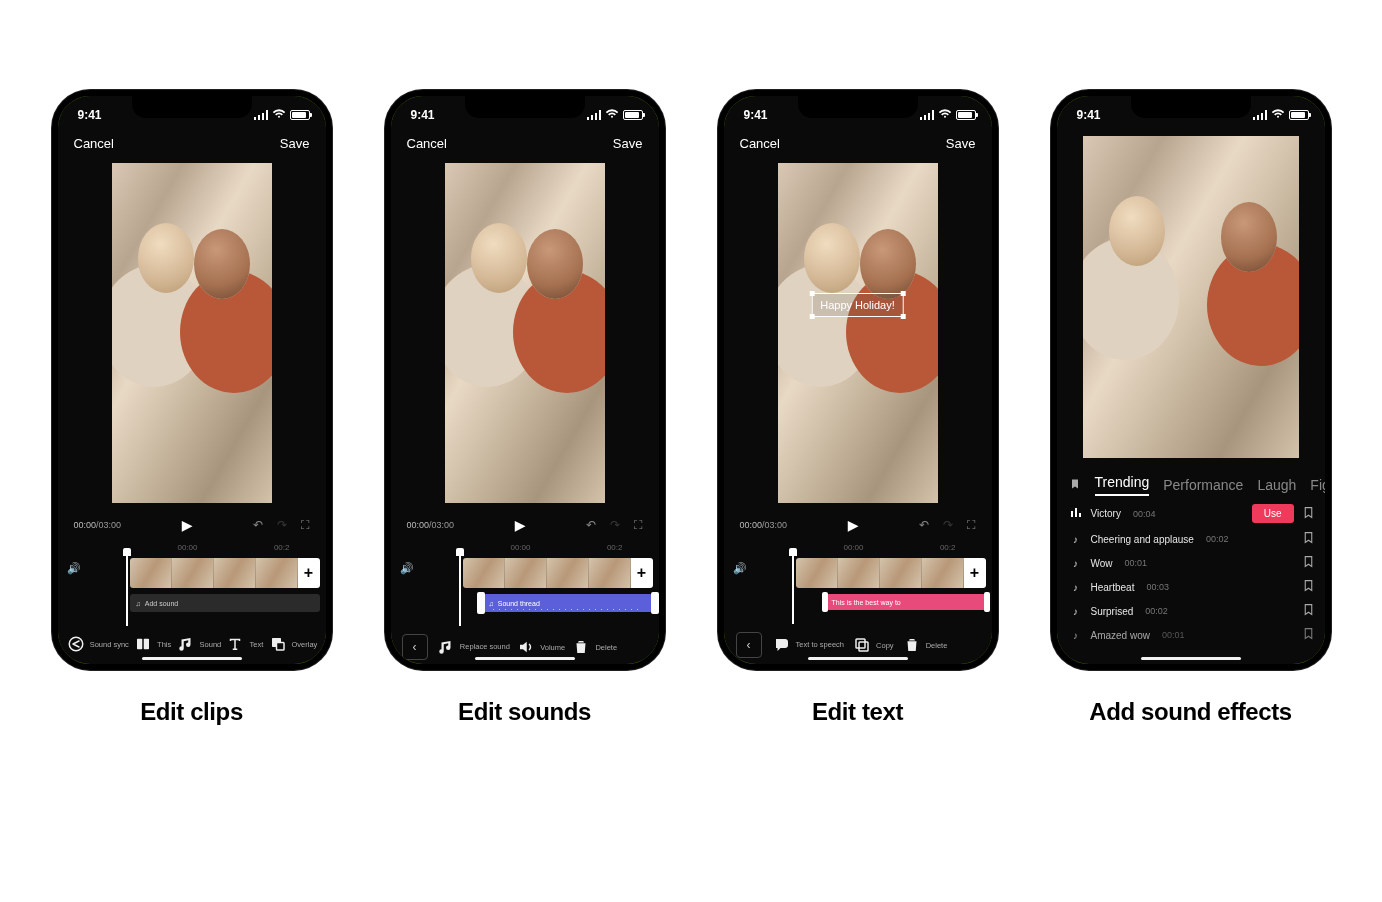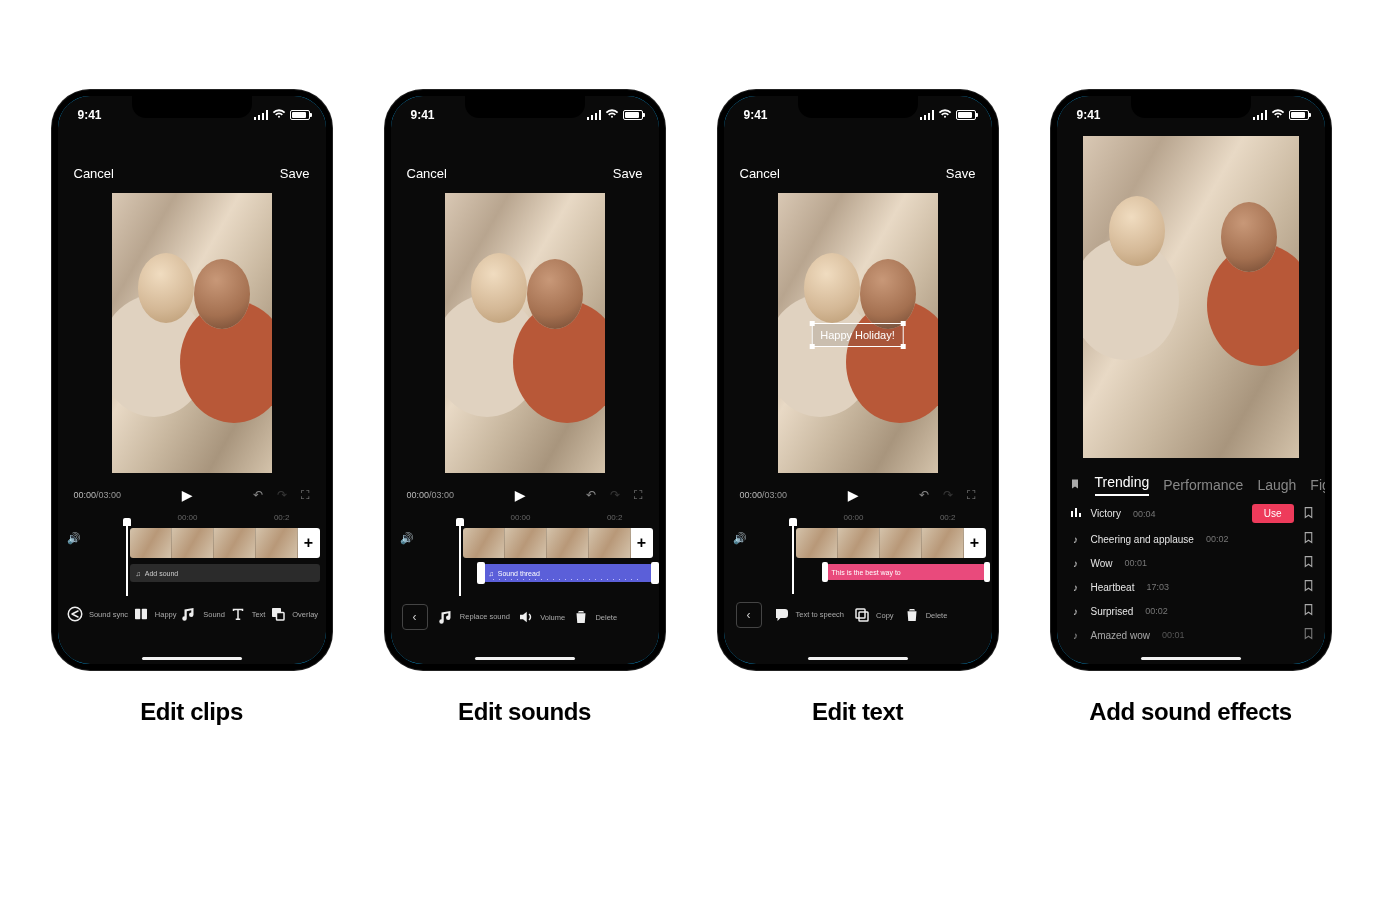--- a/index.html
+++ b/index.html
@@ -13,21 +13,21 @@
   .phones-row {
     display: flex;
     justify-content: space-around;
     gap: 30px;
     align-items: flex-start;
   }
   .phone-col { display: flex; flex-direction: column; align-items: center; }
   .phone-frame {
     width: 280px;
     height: 580px;
-    background: #0ea5e9;
+    background: #4d7c0f;
     border: 6px solid #000;
     border-radius: 38px;
     position: relative;
     overflow: hidden;
     box-shadow: 0 0 0 1px #222;
   }
   .phone-inner {
     position: absolute;
     inset: 0;
     background: #0a0a0a;
@@ -63,28 +63,28 @@
   .signal-icon span:nth-child(4){ height:10px; left:12px;}
   .wifi-icon svg { width:14px; height:10px; }
   .battery-icon { width:20px; height:10px; border:1px solid #fff; border-radius:2px; position:relative; }
   .battery-icon::after { content:''; position:absolute; right:-3px; top:2px; width:2px; height:4px; background:#fff; border-radius:0 1px 1px 0;}
   .battery-icon::before { content:''; position:absolute; left:1px; top:1px; bottom:1px; width:14px; background:#fff; border-radius:1px;}
   .top-bar {
     display:flex; justify-content:space-between;
     padding: 10px 16px 8px 16px;
     color:#fff; font-size:13px;
   }
-  .top-bar span { cursor:pointer;margin-top:30px; }
+  .top-bar span { cursor:pointer; }
   .video-area {
     flex: 0 0 auto;
     display:flex; justify-content:center;
     padding: 4px 0 8px 0;
   }
   .video-thumb {
-    width: 160px; height: 280px;
+    width: 160px; height: 340px;
     background: linear-gradient(120deg, #d9c8b4 0%, #b8a58f 20%, #e8d9c5 40%, #c9b8a0 60%, #a8957d 80%, #d4c3ab 100%);
     position: relative;
     overflow: hidden;
   }
   .video-thumb.tall { height: 322px; }
   .video-figures::before, .video-figures::after {
     content:''; position:absolute;
     border-radius:50%;
   }
   
@@ -261,21 +261,21 @@
               </div>
             <span>Sound sync</span>
           </div>
           <div class="tool">
             <div class="ic">
                 <svg viewBox="0 0 24 24" fill="#eee">
                   <rect x="4" y="5" width="7" height="14" rx="1"></rect>
                   <rect x="13" y="5" width="7" height="14" rx="1"></rect>
                 </svg>
               </div>
-            <span>Happy</span>
+            <span>This</span>
           </div>
           <div class="tool">
             <div class="ic">
                 <svg viewBox="0 0 24 24" fill="#eee">
                   <path d="M9 18a3 3 0 11-3-3V6l12-2v9a3 3 0 11-3-3V7L9 8.3V18z"></path>
                 </svg>
               </div>
             <span>Sound</span>
           </div>
           <div class="tool">
@@ -558,21 +558,21 @@
             <span class="name">Wow</span>
             <span class="dur">00:01</span>
             <span class="spacer"></span>
             <span class="bm-out"><svg width="13" height="13" viewBox="0 0 24 24" fill="none" stroke="#aaa" stroke-width="2">
                   <path d="M6 3h12v18l-6-4-6 4V3z"></path>
                 </svg></span>
           </div>
           <div class="sound-item">
             <span class="leading">♪</span>
             <span class="name">Heartbeat</span>
-            <span class="dur">17:03</span>
+            <span class="dur">00:03</span>
             <span class="spacer"></span>
             <span class="bm-out"><svg width="13" height="13" viewBox="0 0 24 24" fill="none" stroke="#aaa" stroke-width="2">
                   <path d="M6 3h12v18l-6-4-6 4V3z"></path>
                 </svg></span>
           </div>
           <div class="sound-item">
             <span class="leading">♪</span>
             <span class="name">Surprised</span>
             <span class="dur">00:02</span>
             <span class="spacer"></span>

